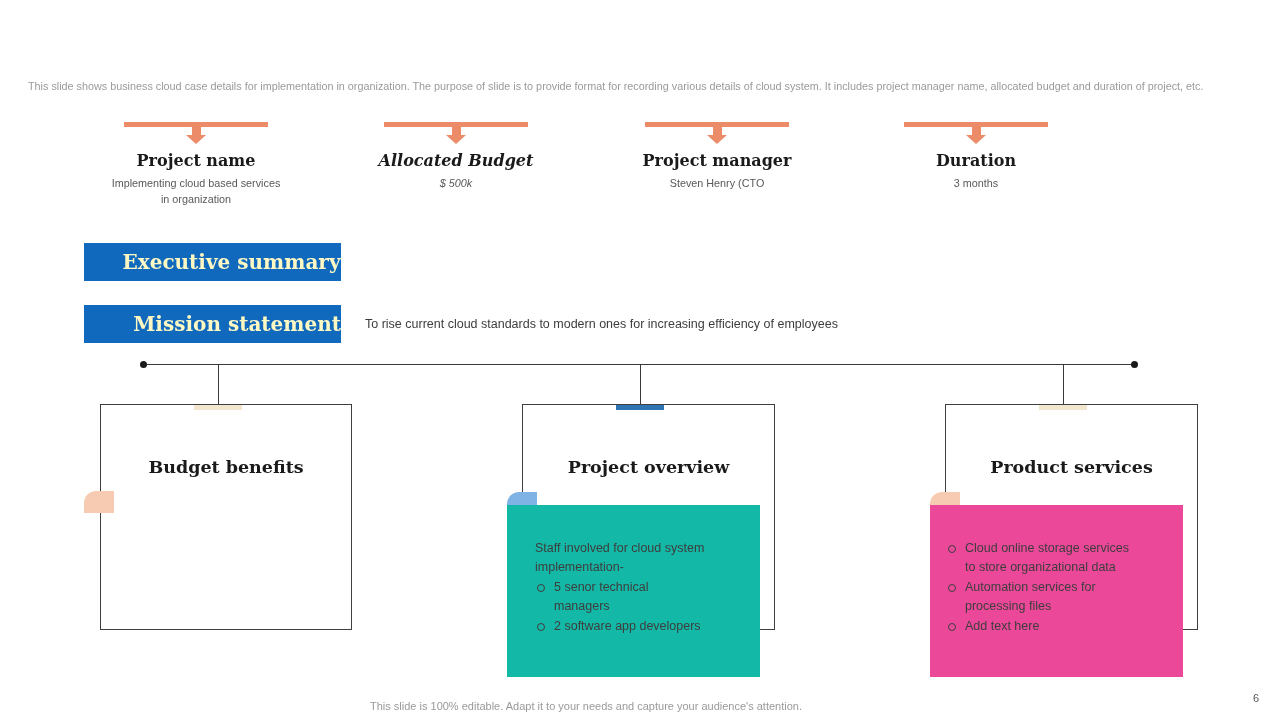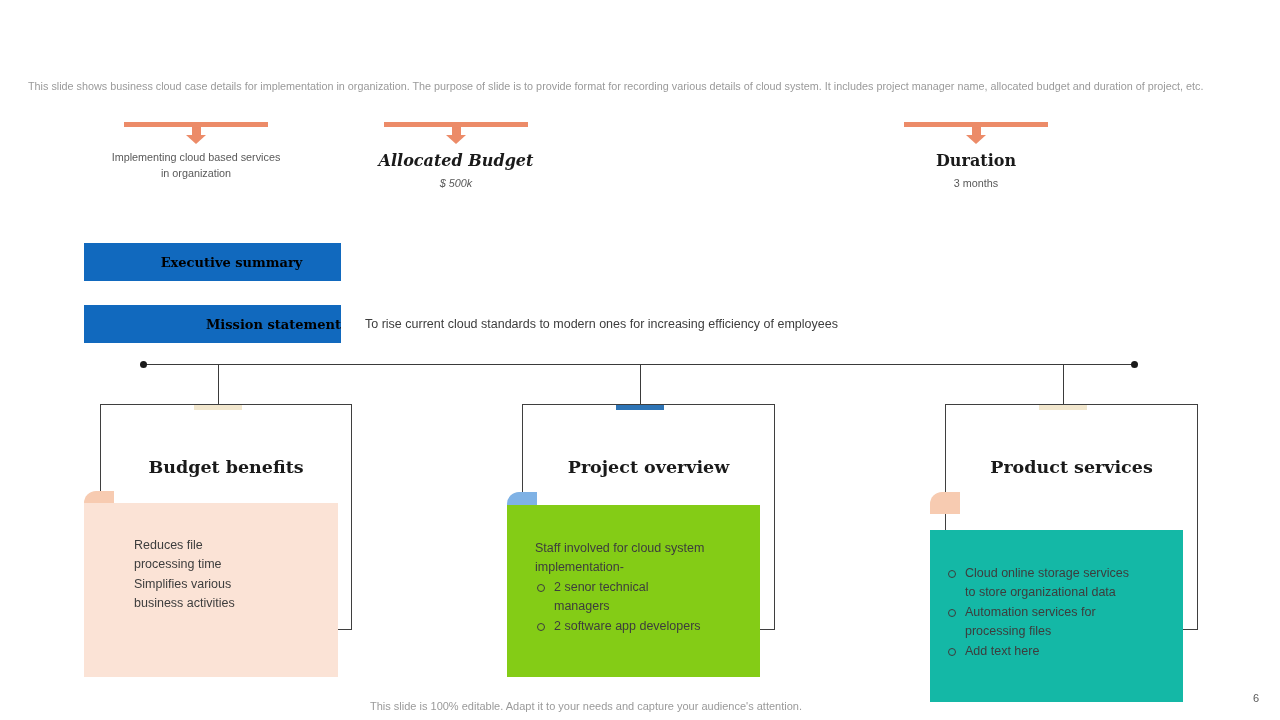--- a/index.html
+++ b/index.html
@@ -18,21 +18,21 @@
   .bracket-stem{width:9px;height:8px;background:#EC8B68;margin:0 auto;}
   .bracket-tri{width:0;height:0;margin:0 auto;border-left:10px solid transparent;
                border-right:10px solid transparent;border-top:9px solid #EC8B68;}
   .metric-label{margin-top:7px;font-family:"DejaVu Serif",serif;font-weight:bold;
                 font-size:16px;color:#1a1a1a;}
   .metric-value{margin:5px auto 0;width:170px;font-size:10.8px;color:#595959;line-height:1.5;}
 
   
   .stmt-btn{position:absolute;left:84px;width:257px;height:38px;background:#1169BE;
             display:flex;align-items:center;justify-content:center;}
-  .stmt-btn span{font-family:"DejaVu Serif",serif;font-weight:bold;font-size:13px;color:#000000;margin-left:38px;}
+  .stmt-btn span{font-family:"DejaVu Serif",serif;font-weight:bold;font-size:20px;color:#fef9c3;margin-left:38px;}
   .b1{top:243px;} .b2{top:305px;justify-content:flex-end;}
   .stmt-text{position:absolute;left:365px;width:780px;height:38px;display:flex;align-items:center;
              font-size:12.5px;color:#3d3d3d;}
   .t1{top:243px;} .t2{top:305px;}
 
   
   .h-line{position:absolute;left:143px;top:364px;width:992px;height:1px;background:#3a3a3a;}
   .dot{position:absolute;width:7px;height:7px;border-radius:50%;background:#1a1a1a;top:361px;}
   .dot-l{left:140px;} .dot-r{left:1131px;}
   .v-line{position:absolute;top:365px;width:1px;height:39px;background:#3a3a3a;}
@@ -47,22 +47,22 @@
   .tab{position:absolute;top:405px;width:48px;height:5px;}
   .tab1{left:194px;background:#F2E7CE;} .tab2{left:616px;background:#2E74B5;} .tab3{left:1039px;background:#F2E7CE;}
 
   
   .ear{position:absolute;width:30px;height:22px;border-radius:12px 0 0 0;}
   .ear1{left:84px;top:491px;background:#F7CBB1;}
   .ear2{left:507px;top:492px;background:#7FB2E5;}
   .ear3{left:930px;top:492px;background:#F7CBB1;}
   .cbox{position:absolute;font-size:12.5px;color:#3d3d3d;line-height:1.55;}
   .cb1{left:84px;top:503px;width:254px;height:174px;background:#FBE3D6;}
-  .cb2{left:507px;top:505px;width:253px;height:172px;background:#84cc16;}
-  .cb3{left:930px;top:505px;width:253px;height:172px;background:#14b8a6;margin-top:25px;}
+  .cb2{left:507px;top:505px;width:253px;height:172px;background:#14b8a6;}
+  .cb3{left:930px;top:505px;width:253px;height:172px;background:#ec4899;}
   .cb1 .ctext{position:absolute;left:50px;top:33px;width:130px;}
   .cb2 .ctext{position:absolute;left:28px;top:34px;width:172px;}
   .cb3 .ctext{position:absolute;left:16px;top:34px;width:200px;}
   ul.blist{list-style:none;margin:0;padding:0;}
   ul.blist li{position:relative;padding-left:19px;width:150px;}
   .cb3 ul.blist li{width:165px;}
   ul.blist li::before{content:"";position:absolute;left:2px;top:6px;width:6px;height:6px;
                       border:1px solid #3d3d3d;border-radius:50%;}
 
   
@@ -75,28 +75,36 @@
 <body>
 
 <div class="slide">
 
   <div class="subtitle">This slide shows business cloud case details for implementation in organization. The purpose of slide is to provide format for recording various details of cloud system. It includes project manager name, allocated budget and duration of project, etc.</div>
 
   <div class="metric m1">
     <div class="bracket-bar"></div>
     <div class="bracket-stem"></div>
     <div class="bracket-tri"></div>
+    <div class="metric-label">Project name</div>
     <div class="metric-value">Implementing cloud based services in organization</div>
   </div>
   <div class="metric m2">
     <div class="bracket-bar"></div>
     <div class="bracket-stem"></div>
     <div class="bracket-tri"></div>
     <div class="metric-label">Allocated Budget</div>
     <div class="metric-value">$ 500k</div>
+  </div>
+  <div class="metric m3">
+    <div class="bracket-bar"></div>
+    <div class="bracket-stem"></div>
+    <div class="bracket-tri"></div>
+    <div class="metric-label">Project manager</div>
+    <div class="metric-value">Steven Henry (CTO</div>
   </div>
   <div class="metric m4">
     <div class="bracket-bar"></div>
     <div class="bracket-stem"></div>
     <div class="bracket-tri"></div>
     <div class="metric-label">Duration</div>
     <div class="metric-value">3 months</div>
   </div>
 
   <div class="stmt-btn b1">
@@ -122,30 +130,27 @@
     <div class="obox-title">Project overview</div>
   </div>
   <div class="obox ob3">
     <div class="obox-title">Product services</div>
   </div>
   <div class="tab tab1"></div>
   <div class="tab tab2"></div>
   <div class="tab tab3"></div>
 
   <div class="ear ear1"></div>
-  <div class="cbox cb1">
-    <div class="ctext">Reduces file processing time Simplifies various business activities</div>
-  </div>
 
   <div class="ear ear2"></div>
   <div class="cbox cb2">
     <div class="ctext">
       <div>Staff involved for cloud system implementation-</div>
       <ul class="blist">
-        <li>2 senor technical managers</li>
+        <li>5 senor technical managers</li>
         <li>2 software app developers</li>
       </ul>
     </div>
   </div>
 
   <div class="ear ear3"></div>
   <div class="cbox cb3">
     <div class="ctext">
       <ul class="blist">
         <li>Cloud online storage services to store organizational data</li>

